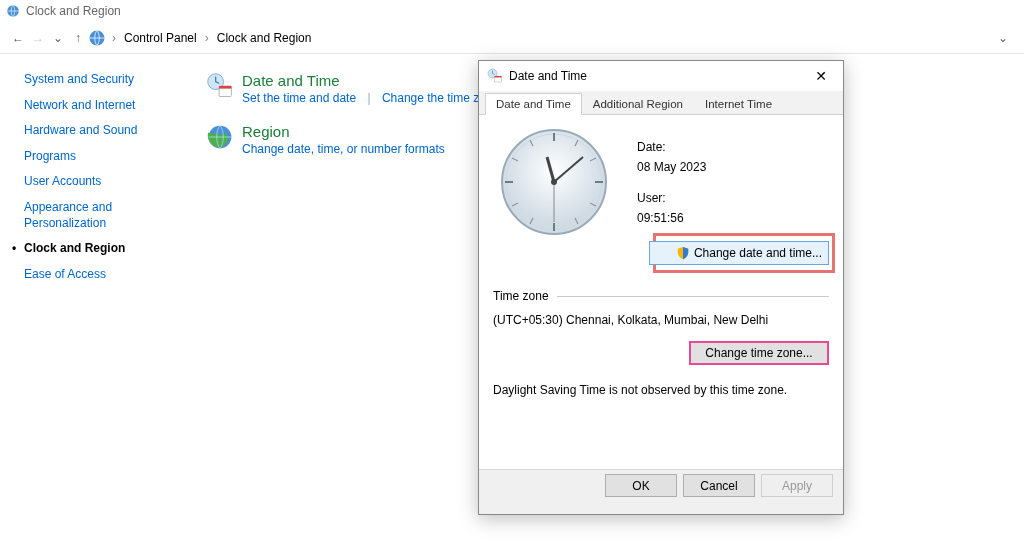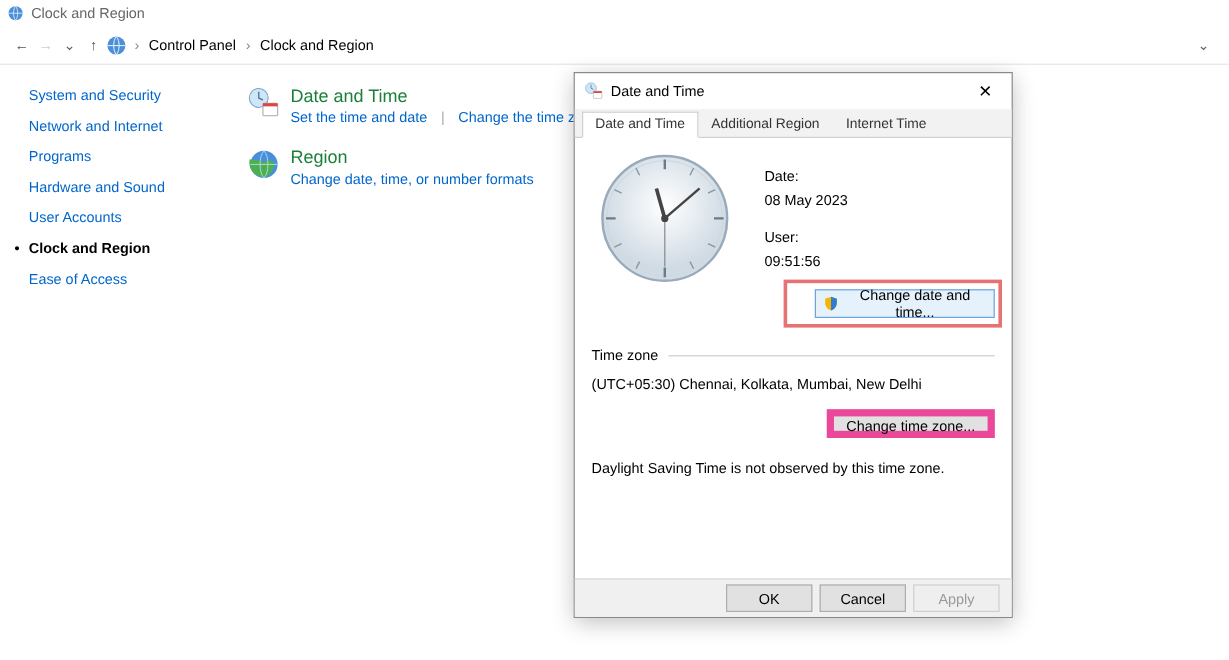--- a/index.html
+++ b/index.html
@@ -36,31 +36,31 @@
   .dlg-title { height:30px; display:flex; align-items:center; padding:0 8px; font-size:12px; }
   .dlg-title .ico { width:16px; height:16px; margin-right:6px; }
   .dlg-close { margin-left:auto; width:28px; height:22px; display:flex; align-items:center; justify-content:center; font-size:14px; }
   .dlg-tabs { display:flex; align-items:flex-end; padding:0 6px; height:24px; background:#f2f2f2; border-bottom:1px solid #d0d0d0; }
   .tab { padding:4px 10px; font-size:11.5px; color:#333; border:1px solid transparent; position:relative; top:1px; }
   .tab.active { background:#fff; border:1px solid #d0d0d0; border-bottom-color:#fff; }
   .dlg-body { flex:1; padding:12px 14px; font-size:12px; position:relative; }
   .clock-row { display:flex; }
   .clock { width:110px; height:110px; margin-left:6px; }
   .dt-info { margin-left:28px; padding-top:10px; line-height:1.7; }
-  .shield-btn { position:absolute; right:14px; top:126px; width:150px; height:24px; border:1px solid #6aa5de; background:#e5f1fb; display:flex; align-items:center; justify-content:center; gap:4px; font-size:12px; }
+  .shield-btn { position:absolute; right:14px; top:126px; width:180px; height:24px; border:1px solid #6aa5de; background:#e5f1fb; display:flex; align-items:center; justify-content:flex-end; gap:4px; font-size:12px; }
   .highlight-box { position:absolute; right:8px; top:118px; width:182px; height:40px; border:3px solid #e57373; pointer-events:none; }
 
   .tz-hdr { display:flex; align-items:center; margin-top:52px; }
   .tz-hdr .lbl { flex:0 0 auto; }
   .tz-hdr .line { flex:1; height:1px; background:#ccc; margin-left:8px; }
   .tz-text { margin-top:10px; }
-  .tz-btn { display:block; margin:14px 0 0 auto; width:140px; height:24px; border:6px solid #ec4899; background:#e1e1e1; font-size:12px; }
+  .tz-btn { display:block; margin:14px 0 0 auto; width:140px; height:24px; border:2px solid #ec4899; background:#e1e1e1; font-size:12px; }
   .dst { margin-top:18px; }
 
-  .dlg-foot { height:32px; border-top:1px solid #d9d9d9; background:#f0f0f0; display:flex; align-items:center; justify-content:flex-end; padding:4px 10px; gap:6px; }
+  .dlg-foot { height:45px; border-top:1px solid #d9d9d9; background:#f0f0f0; display:flex; align-items:flex-start; justify-content:flex-end; padding:4px 10px; gap:6px; }
   .dlg-foot button { width:72px; height:23px; border:1px solid #adadad; background:#e1e1e1; font-size:12px; }
   .dlg-foot button.disabled { color:#9a9a9a; background:#efefef; border-color:#cfcfcf; }
 
   .shield-ico { width:14px; height:14px; }
 </style>
 </head>
 <body>
 
 <div class="titlebar">
   <svg class="globe" viewBox="0 0 24 24">
@@ -89,23 +89,24 @@
   </div>
   <div class="nav-right">
     <span class="chev">⌄</span>
   </div>
 </div>
 
 <div class="content">
   <div class="sidebar">
     <a>System and Security</a>
     <a>Network and Internet</a>
+    <a>Hardware and Sound</a>
     <a>Programs</a>
-    <a>Hardware and Sound</a>
     <a>User Accounts</a>
+    <a>Appearance and Personalization</a>
     <a class="current">Clock and Region</a>
     <a>Ease of Access</a>
   </div>
 
   <div class="main">
     <div class="cat">
       <svg class="cat-icon" viewBox="0 0 32 32">
         <circle cx="11" cy="11" r="9" fill="#cfe6f7" stroke="#7aa6c9"></circle>
           <path d="M11 5v6l4 2" stroke="#5b81a1" stroke-width="1.5" fill="none"></path>
         <rect x="15" y="16" width="14" height="12" rx="1" fill="#fff" stroke="#aaa"></rect>

